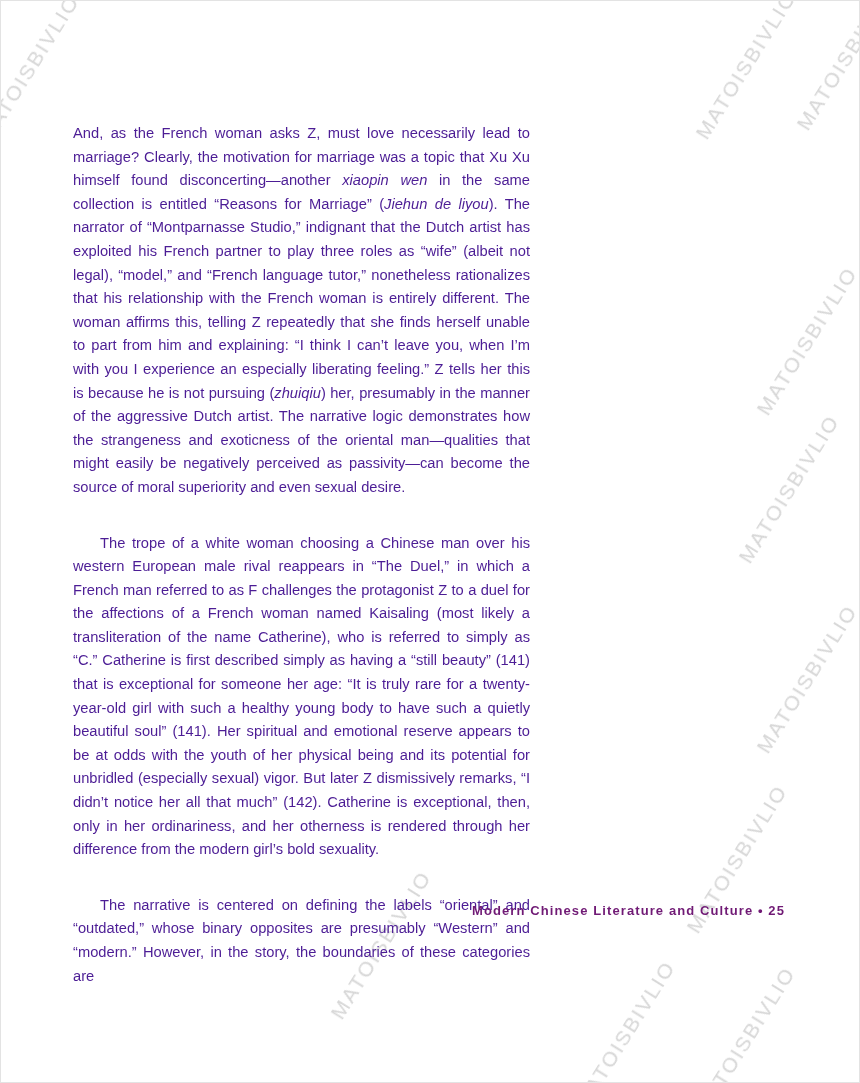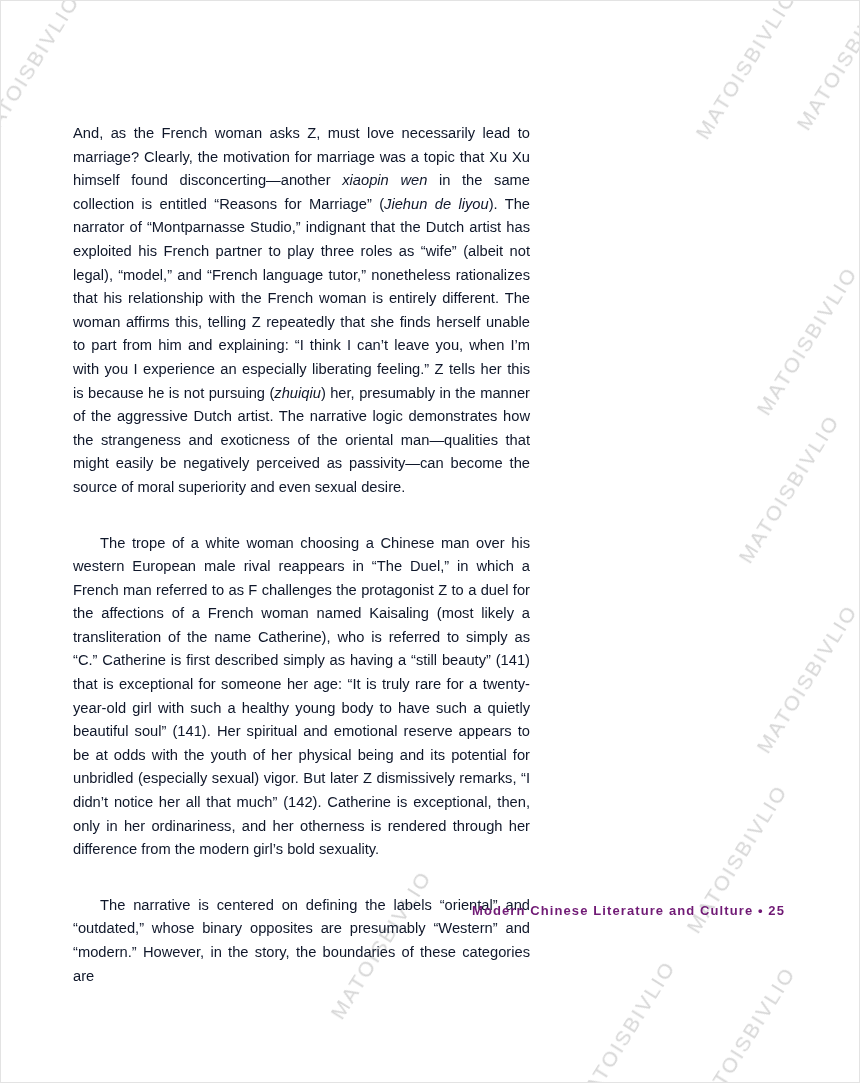--- a/index.html
+++ b/index.html
@@ -41,21 +41,21 @@
   
   .text-block {
     position: absolute;
     left: 72px;
     top: 121px;
     width: 457px;
     z-index: 2;
     font-size: 14.7px;
     line-height: 23.6px;
     text-align: justify;
-    color: #0f172a;
+    color: #4c1d95;
   }
   .text-block p {
     margin: 0;
   }
   .text-block p.indent {
     text-indent: 27px;
     margin-top: 32px;
   }
   
   .running-footer {

